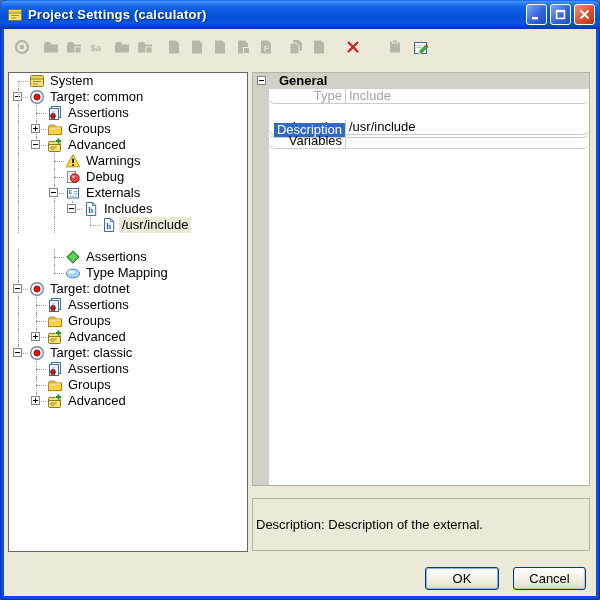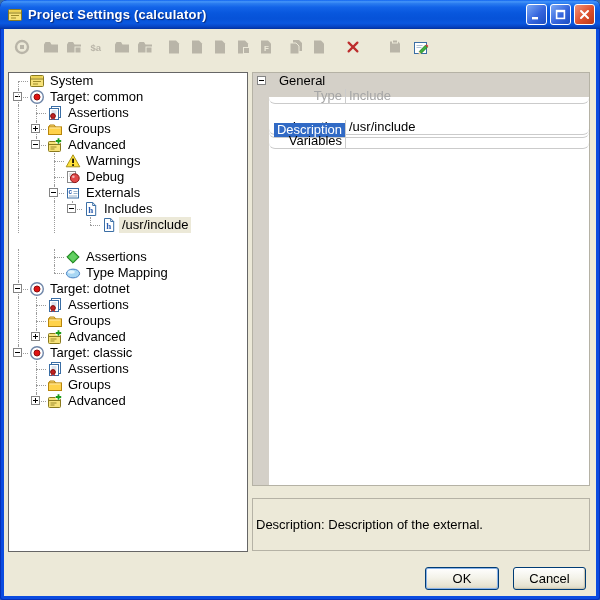--- a/index.html
+++ b/index.html
@@ -53,22 +53,22 @@
   .t-icon{position:absolute;top:0;width:16px;height:16px;}
   .t-label{position:absolute;top:0;height:16px;line-height:16px;white-space:nowrap;padding:0 3px;}
   .t-label.sel{background:#ece9d8;}
   
   .grid-panel{
     position:absolute;left:248px;top:6px;width:338px;height:414px;
     background:#fff;border:1px solid #b5b2a5;overflow:hidden;
   }
   .grid-gutter{position:absolute;left:0;top:0;width:16px;height:100%;background:#d4d0c8;}
   .grid-header{
-    position:absolute;left:0;top:0;width:100%;height:24px;background:#d4d0c8;
-    font-weight:normal;line-height:16px;
+    position:absolute;left:0;top:0;width:100%;height:16px;background:#d4d0c8;
+    font-weight:bold;line-height:16px;
   }
   .grid-header .g-label{position:absolute;left:26px;top:0;}
   .grid-header .t-expander{left:4px;top:3px;}
   .p-row{position:absolute;left:16px;width:320px;height:15px;border-bottom:1px solid #cbcbcb;
     display:flex;line-height:14px;border-radius:6px;}
   .p-label{width:77px;border-right:1px solid #cbcbcb;text-align:right;overflow:hidden;
     display:flex;justify-content:flex-end;align-items:center;}
   .p-label span{padding:0 3px;white-space:nowrap;}
   .p-value{flex:1;padding-left:3px;white-space:nowrap;overflow:hidden;
     display:flex;align-items:center;}

